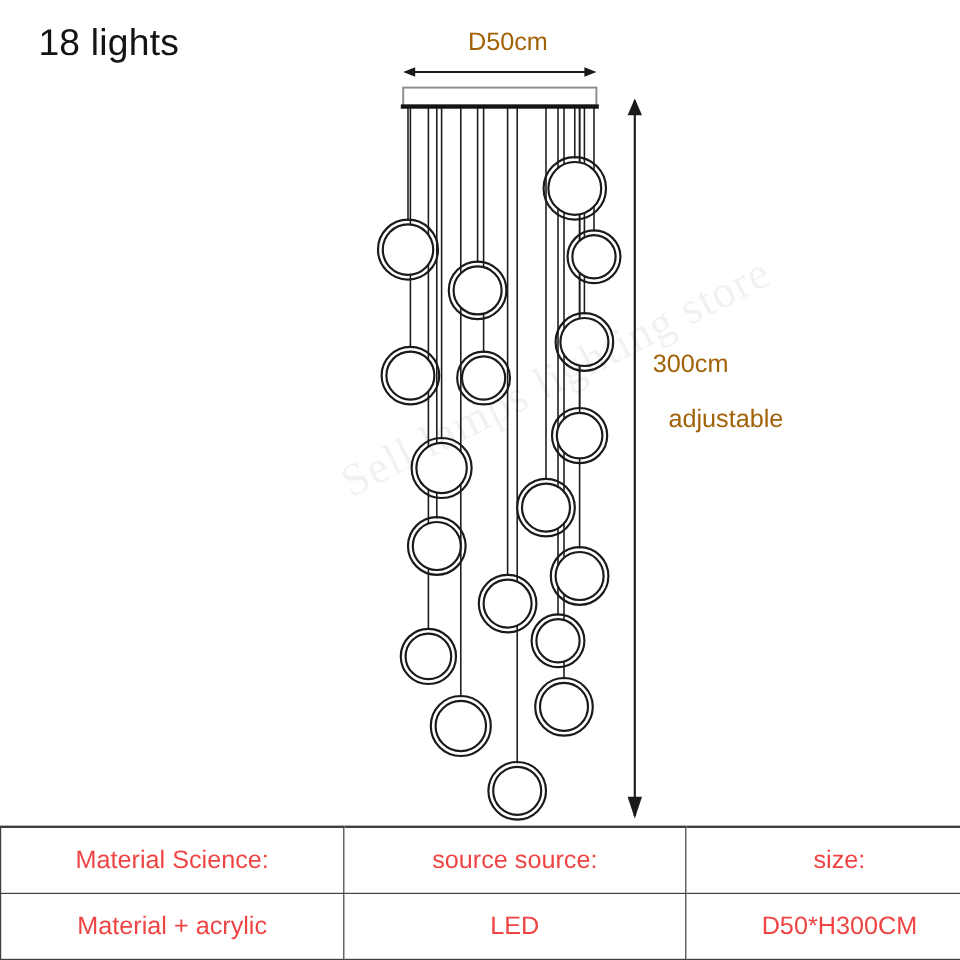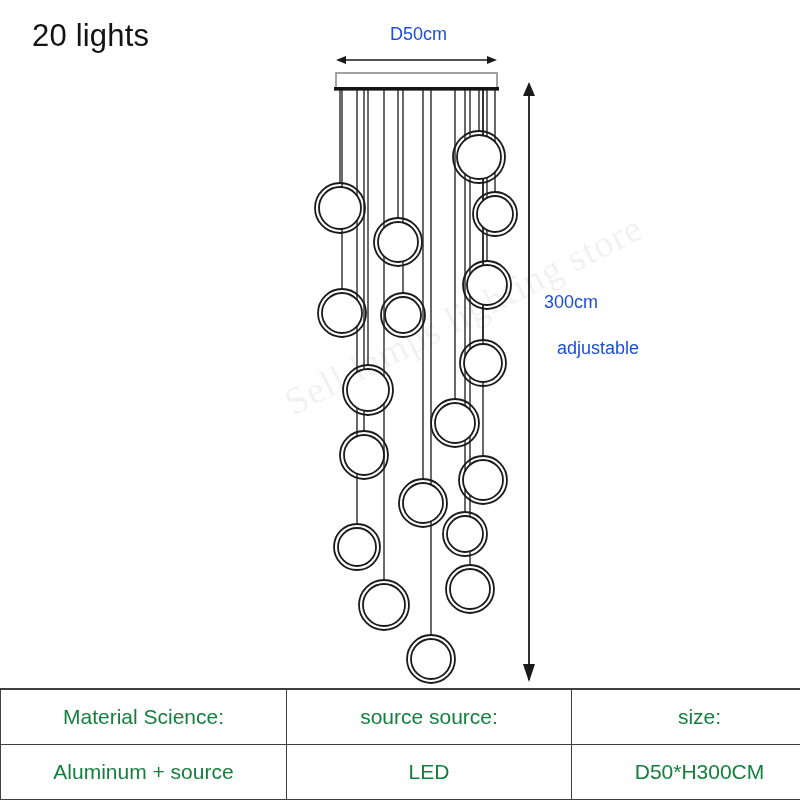--- a/index.html
+++ b/index.html
@@ -35,22 +35,22 @@
     height: 690px;
   }
   #diagram-svg {
     display: block;
     width: 800px;
     height: 690px;
   }
 
   .dim-label {
     position: absolute;
-    font-size: 18px;
-    color: #1d4ed8;
+    font-size: 21px;
+    color: #a16207;
     white-space: nowrap;
   }
   #width-dim-label {
     left: 390px;
     top: 24px;
   }
   #height-dim-value {
     left: 544px;
     top: 292px;
   }
@@ -64,21 +64,21 @@
     left: 0;
     top: 688px;
     width: 800px;
     border-collapse: collapse;
     table-layout: fixed;
   }
   #spec-table td {
     border: 1px solid #404040;
     text-align: center;
     font-size: 21px;
-    color: #15803d;
+    color: #ef4444;
     font-weight: 400;
     height: 54px;
     padding: 0 4px;
   }
   #spec-table tr:first-child td { border-top-width: 2px; }
   #spec-table .col-a { width: 277px; }
   #spec-table .col-b { width: 276px; }
   #spec-table .col-c { width: 247px; }
 
   #watermark {
@@ -92,21 +92,21 @@
     color: rgba(0,0,0,0.055);
     transform: rotate(-27deg);
     white-space: nowrap;
     letter-spacing: 1px;
     font-family: "Liberation Serif", serif;
   }
 </style>
 </head>
 <body>
 
-<div id="product-title">20 lights</div>
+<div id="product-title">18 lights</div>
 
 <div id="diagram-area">
   <svg id="diagram-svg" viewBox="0 0 800 690">
     <g id="svg-cables">
         <line x1="340" y1="90" x2="340" y2="184" stroke="#1a1a1a" stroke-width="1.3"></line>
         <line x1="479" y1="90" x2="479" y2="132" stroke="#1a1a1a" stroke-width="1.3"></line>
         <line x1="398" y1="90" x2="398" y2="219" stroke="#1a1a1a" stroke-width="1.3"></line>
         <line x1="495" y1="90" x2="495" y2="193" stroke="#1a1a1a" stroke-width="1.3"></line>
         <line x1="342" y1="90" x2="342" y2="290" stroke="#1a1a1a" stroke-width="1.3"></line>
         <line x1="487" y1="90" x2="487" y2="262" stroke="#1a1a1a" stroke-width="1.3"></line>
@@ -224,18 +224,18 @@
 <div class="dim-label" id="height-dim-note">adjustable</div>
 
 <table id="spec-table">
   <tbody>
     <tr>
       <td class="col-a">Material Science:</td>
       <td class="col-b">source source:</td>
       <td class="col-c">size:</td>
     </tr>
     <tr>
-      <td class="col-a">Aluminum + source</td>
+      <td class="col-a">Material + acrylic</td>
       <td class="col-b">LED</td>
       <td class="col-c">D50*H300CM</td>
     </tr>
   </tbody>
 </table>
 
 </body></html>

